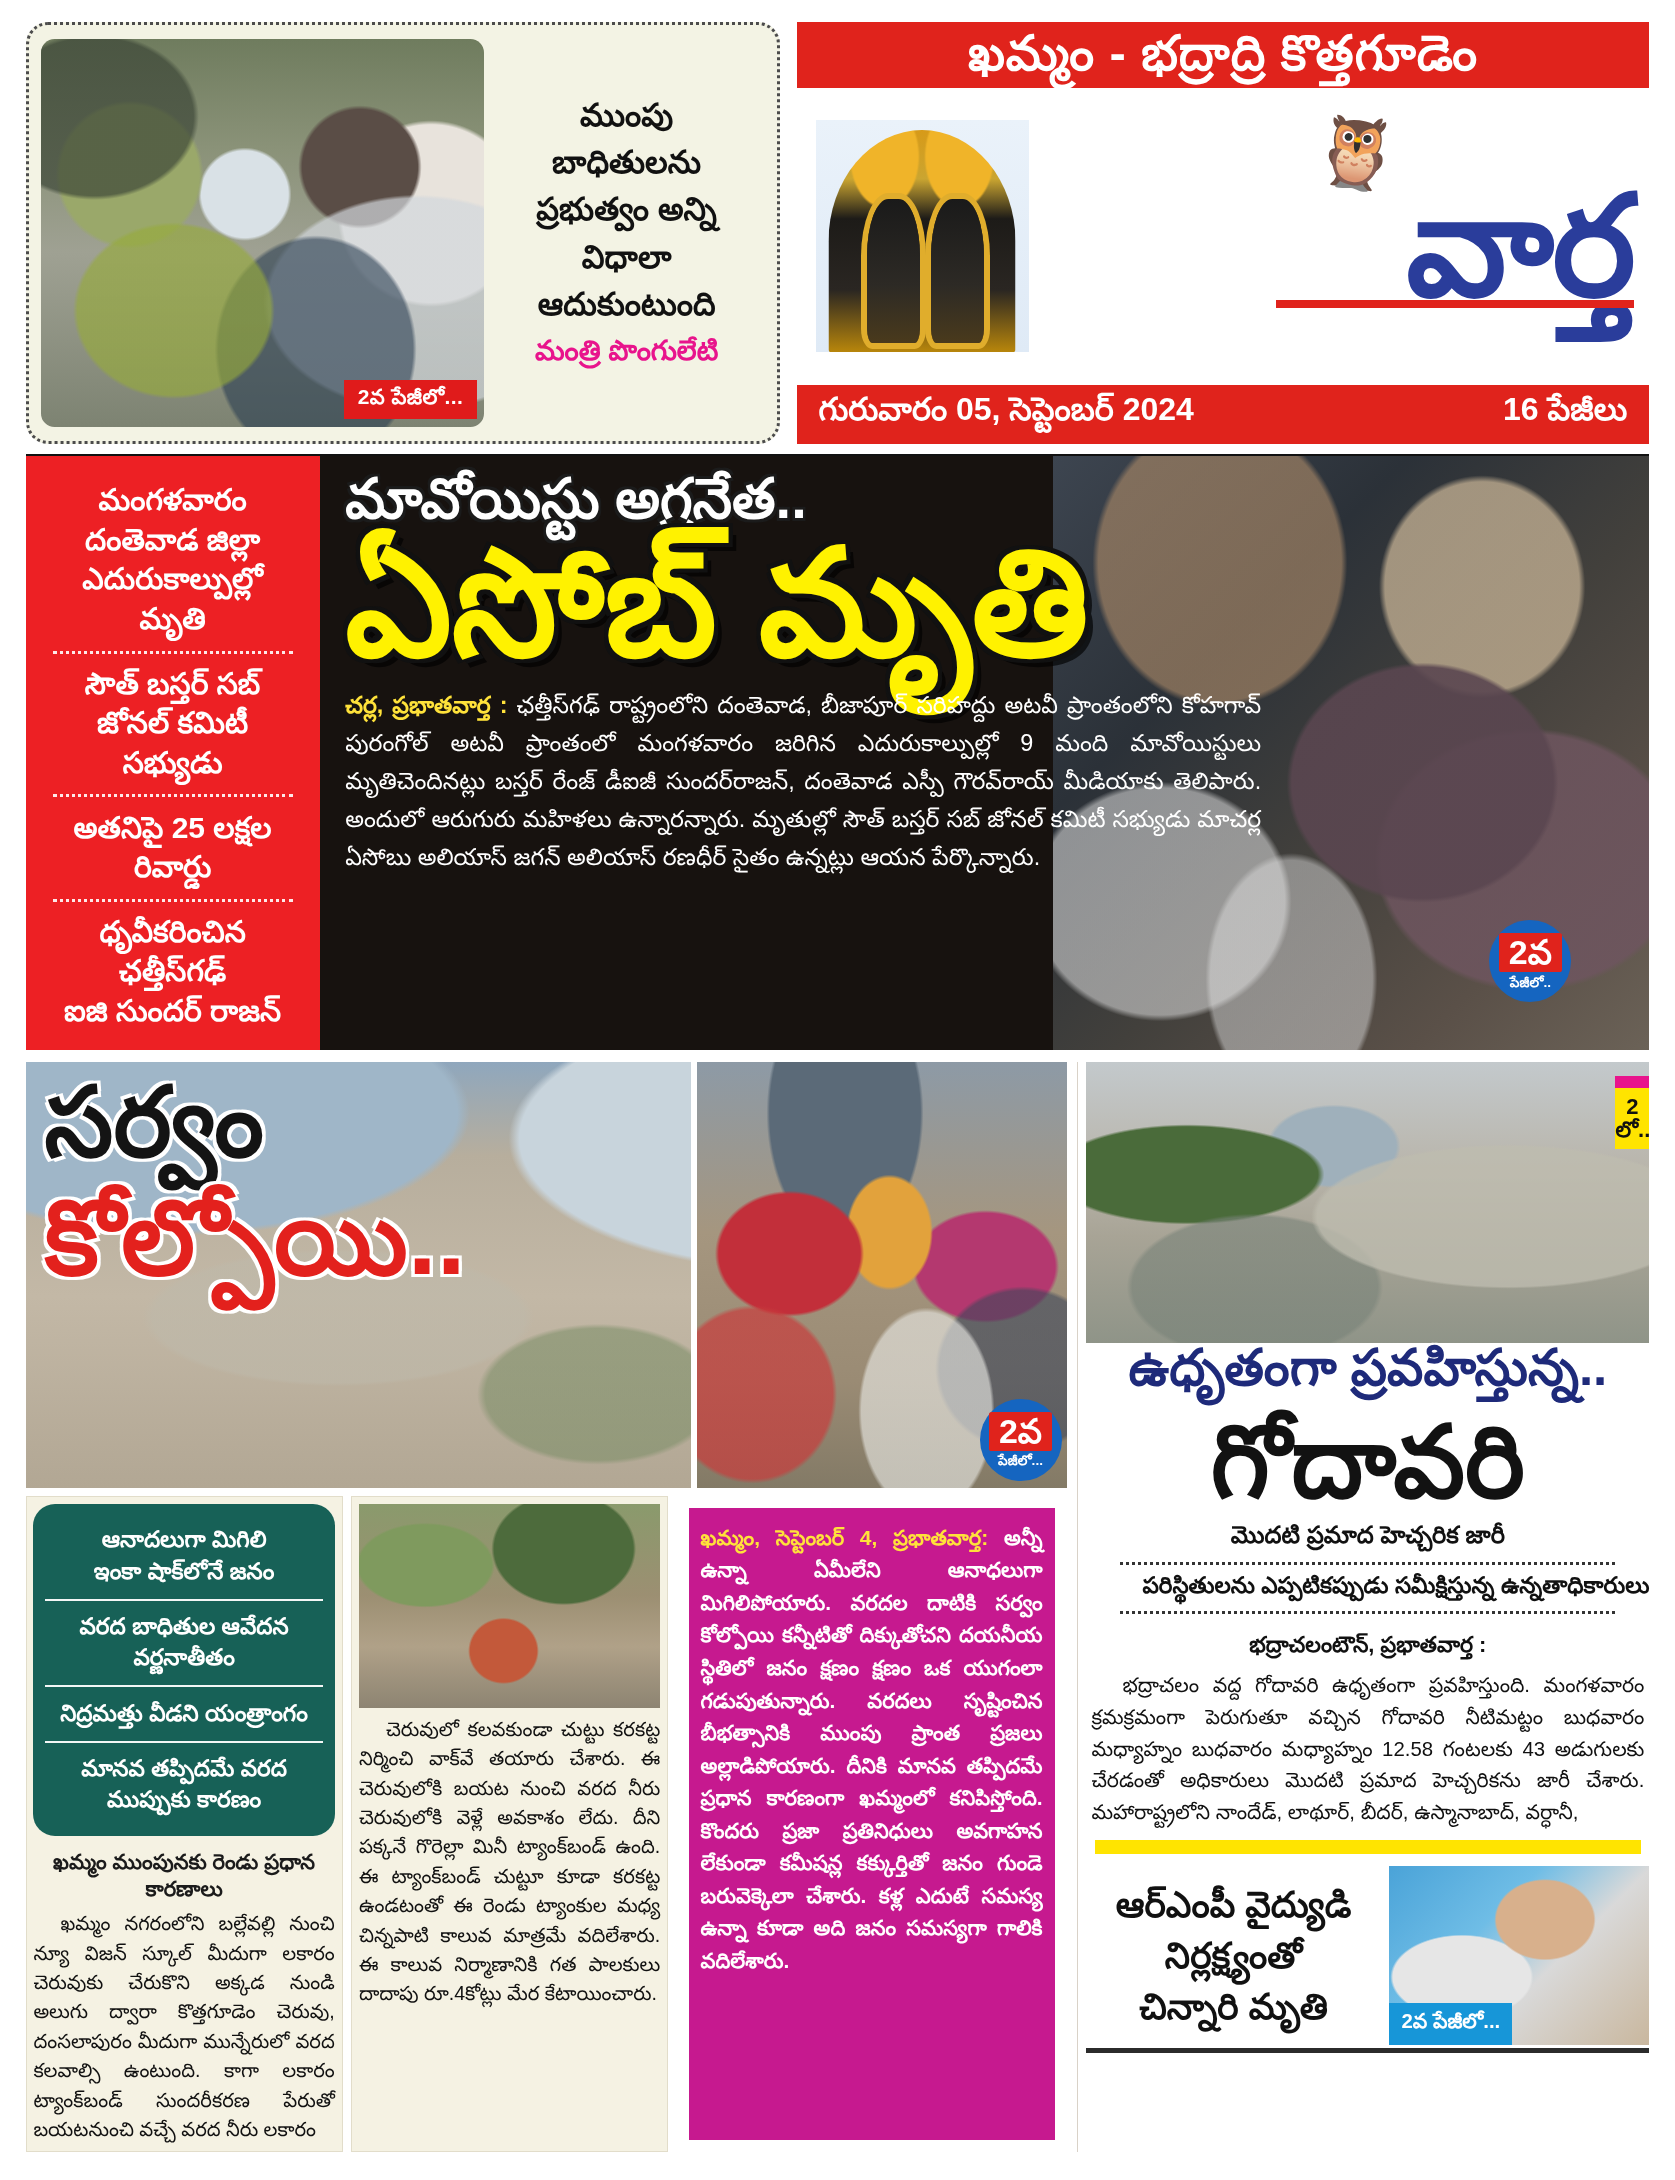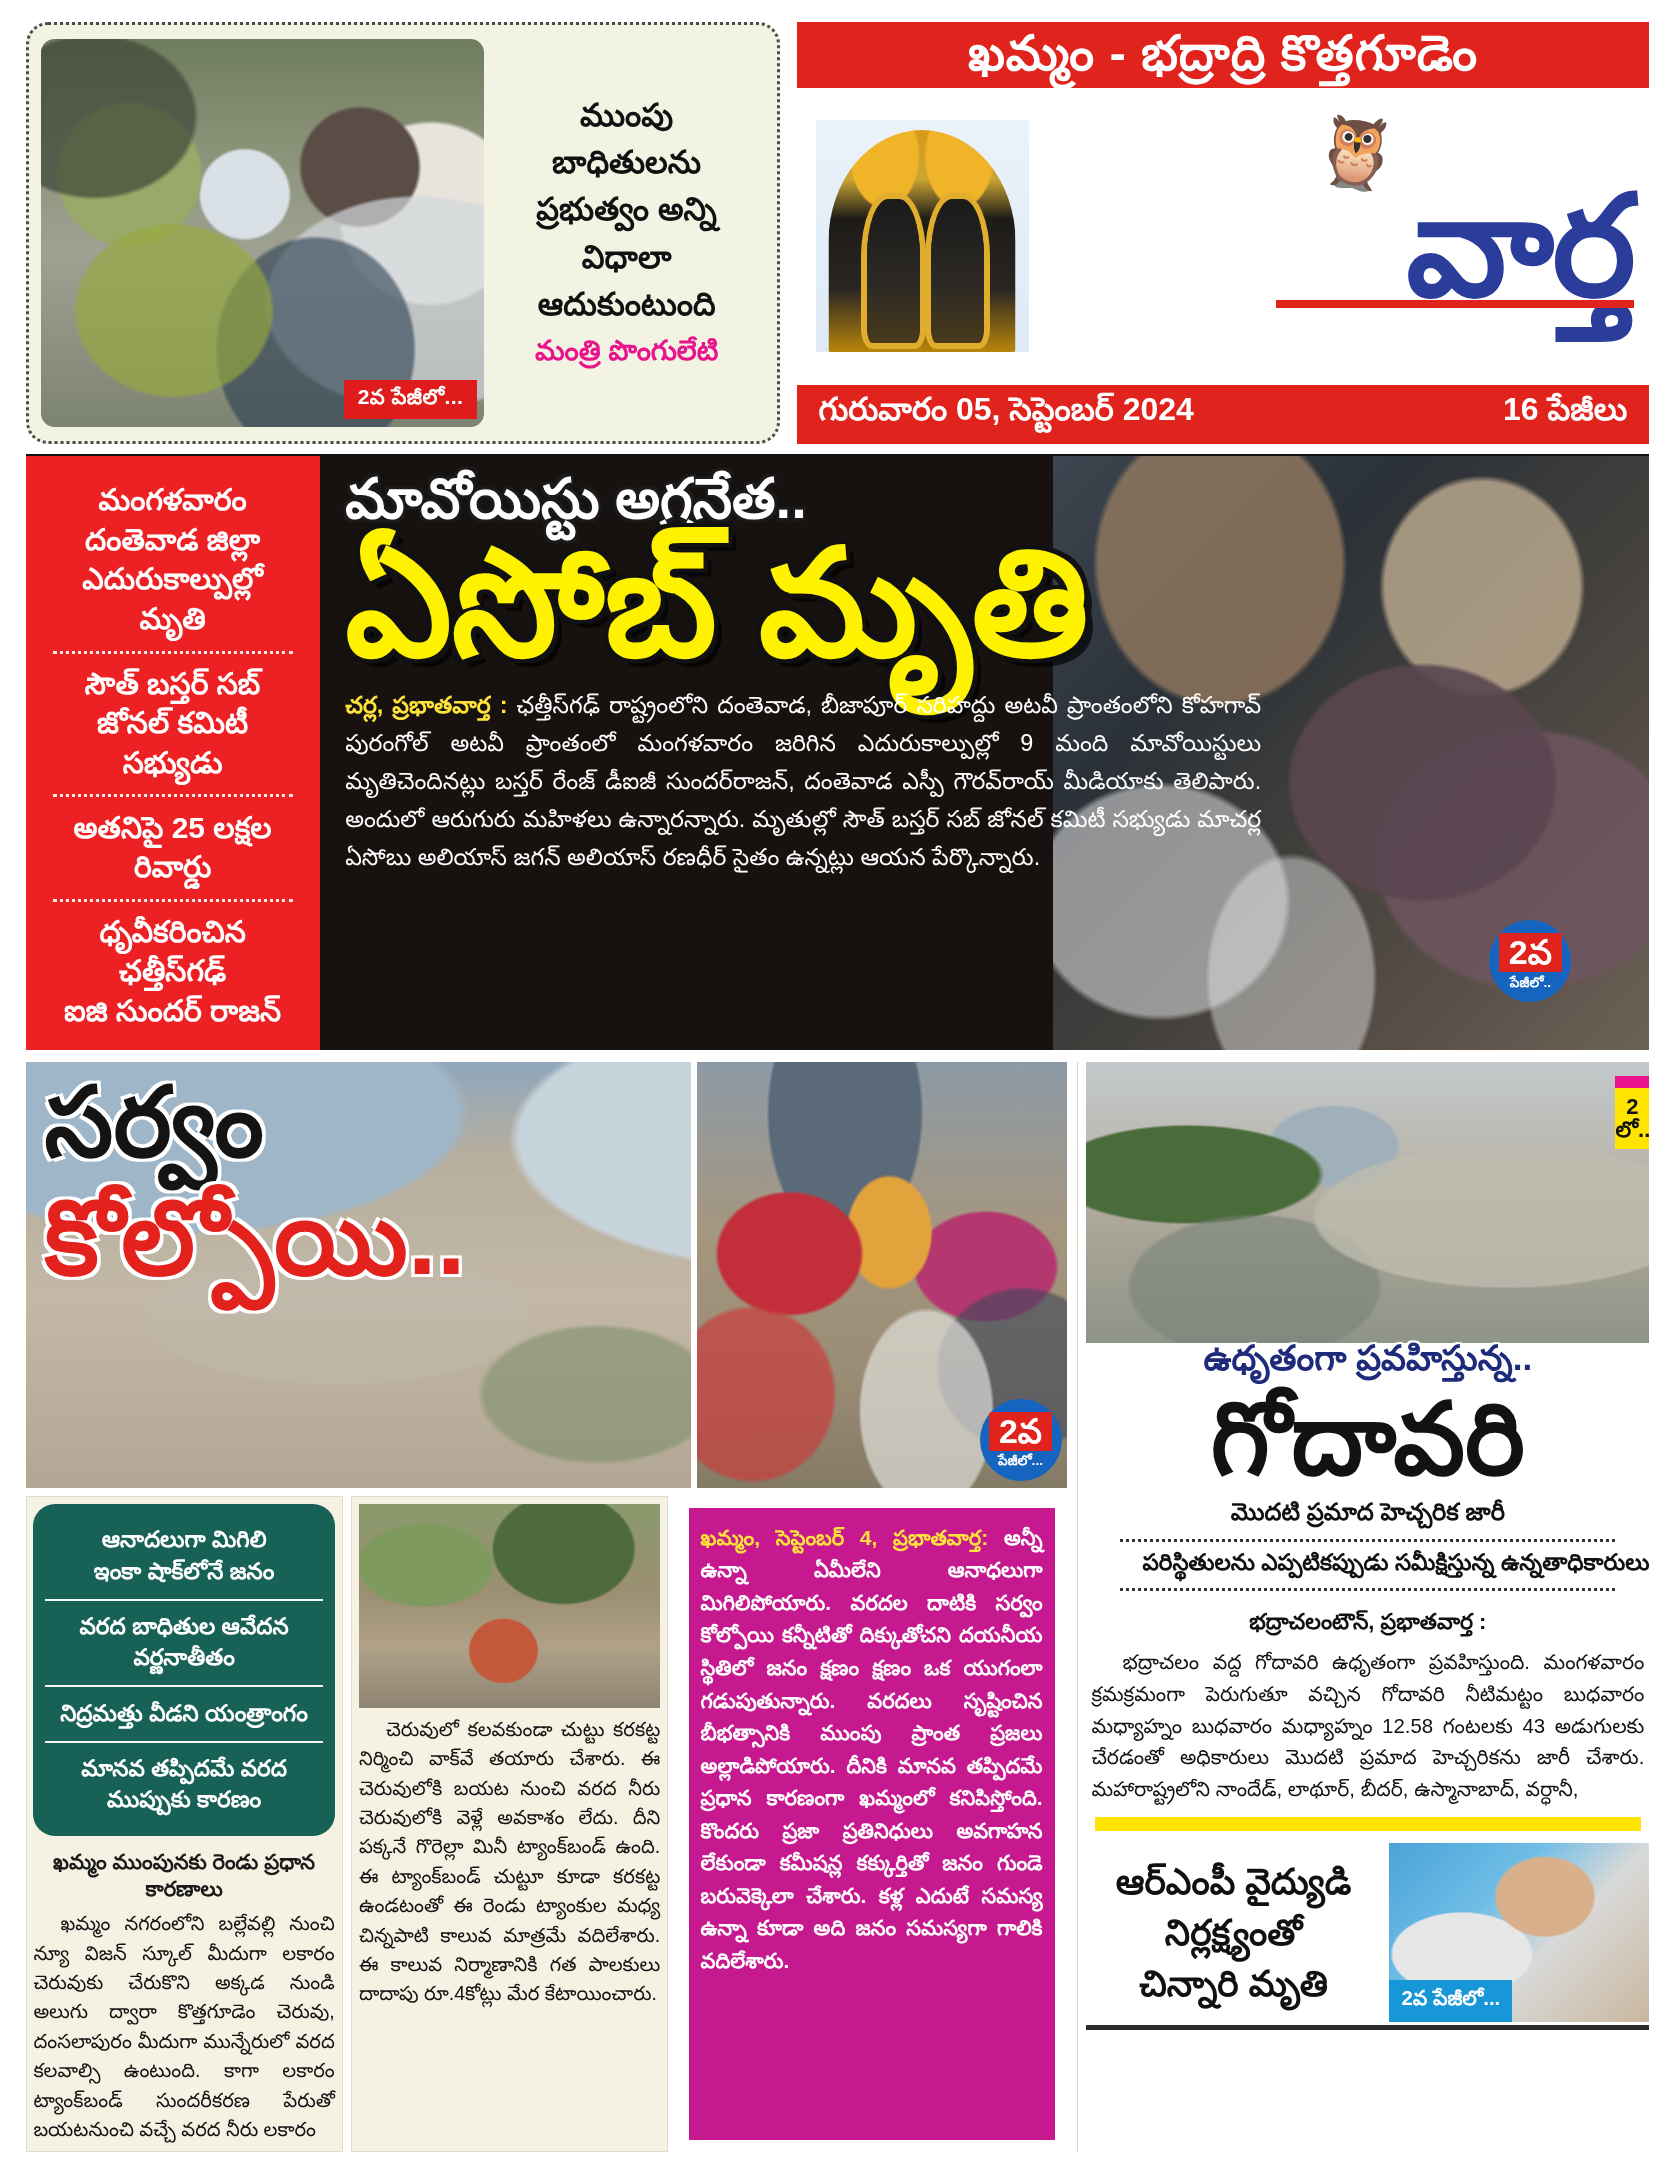--- a/index.html
+++ b/index.html
@@ -249,21 +249,21 @@
       radial-gradient(ellipse at 75% 55%, rgba(190,188,175,.8) 0 32%, transparent 33%),
       radial-gradient(ellipse at 30% 80%, rgba(120,130,120,.6) 0 22%, transparent 23%);
   }
   .yellow-tab {
     position:absolute; right:0; top:13.6px; width:34px; z-index:4;
     background:#ffe400; color:#111; font-weight:bold; font-size:22px;
     text-align:center; padding:17px 0 8.5px; line-height:1.05;
   }
   .yellow-tab .mag { display:block; height:12px; background:#e8148c; margin:-17px -0 6.8px; }
   .gk {
-    font-size:35px; font-weight:bold; color:#1e2a7a; text-align:center; margin-top:-5.1px;
+    font-size:51px; font-weight:bold; color:#1e2a7a; text-align:center; margin-top:-5.1px;
     text-shadow:-1.7px -1.7px 0 #fff, 1.7px -1.7px 0 #fff, -1.7px 1.7px 0 #fff, 1.7px 1.7px 0 #fff;
     position:relative; z-index:3;
   }
   .gh {
     font-size:101px; font-weight:bold; color:#121212; text-align:center; line-height:1; margin-top:1.7px;
     text-shadow:-2.6px -2.6px 0 #fff, 2.6px -2.6px 0 #fff, -2.6px 2.6px 0 #fff, 2.6px 2.6px 0 #fff;
   }
   .g-sub1 { text-align:center; font-size:24px; font-weight:bold; color:#111; margin-top:8.5px; }
   .dotrule { border-top:3.4px dotted #333; margin:6.8px 34px; }
   .g-sub2 { text-align:right; font-size:23px; font-weight:bold; color:#111; }

